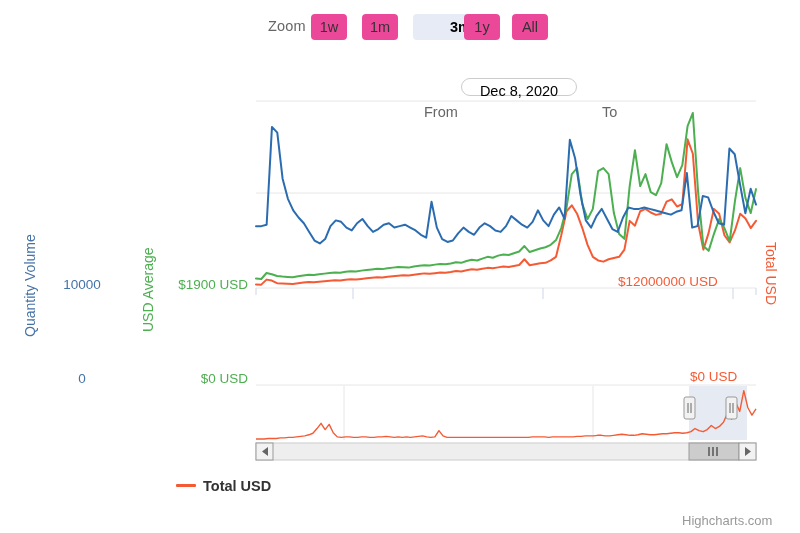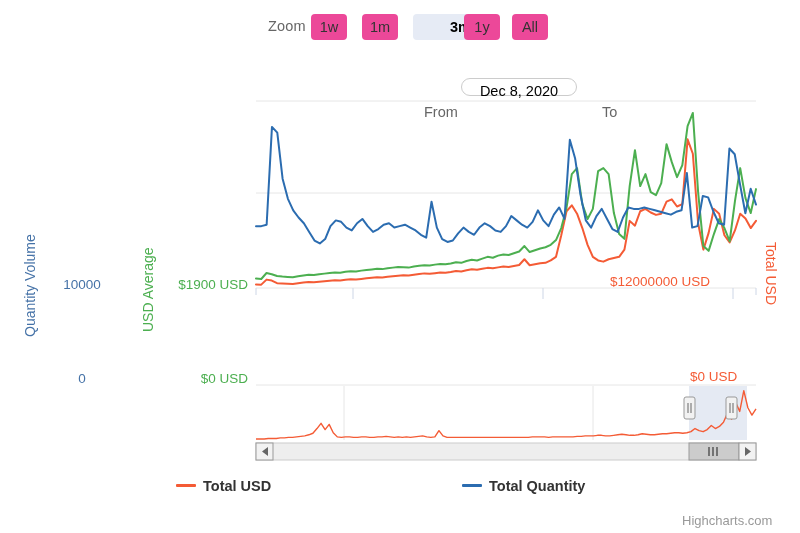--- a/index.html
+++ b/index.html
@@ -129,21 +129,21 @@
     white-space: nowrap;
   }
   .tick-blue  { color: #4572a7; text-align: center; }
   .tick-green { color: #4caf50; text-align: right; }
   .tick-orange{ color: #f45b35; text-align: right; }
 
   #qty-tick-hi { left: 54px;  top: 185px; width: 56px; }
   #qty-tick-lo { left: 54px;  top: 279px; width: 56px; }
   #avg-tick-hi { left: 160px; top: 185px; width: 88px; }
   #avg-tick-lo { left: 160px; top: 279px; width: 88px; }
-  #usd-tick-hi { left: 596px; top: 182px; width: 128px; text-align: center;}
+  #usd-tick-hi { left: 618px; top: 182px; width: 128px; text-align: left;}
   #usd-tick-lo { left: 690px; top: 277px; width: 66px; text-align: left;}
 
   .xtick {
     position: absolute;
     top: 308px;
     font-size: 13.5px;
     color: #666666;
     white-space: nowrap;
   }
   #xtick-0 { left: 338px; }
@@ -290,18 +290,15 @@
       <path d="M 745 75 L 745 84 L 751 79.5 Z" fill="#666666"></path>
     </g>
   </svg>
 
 </div>
 
 <div id="legend">
   <span class="legend-item" id="legend-0">
     <span class="legend-swatch" id="sw0" style="background: rgb(244, 91, 53);"></span><span>Total USD</span>
   </span>
-  <span class="legend-item" id="legend-2">
-    <span class="legend-swatch" id="sw2" style="background: rgb(43, 108, 176);"></span><span>Total Quantity</span>
-  </span>
 </div>
 
 <div id="credits">Highcharts.com</div>
 
 </body></html>

